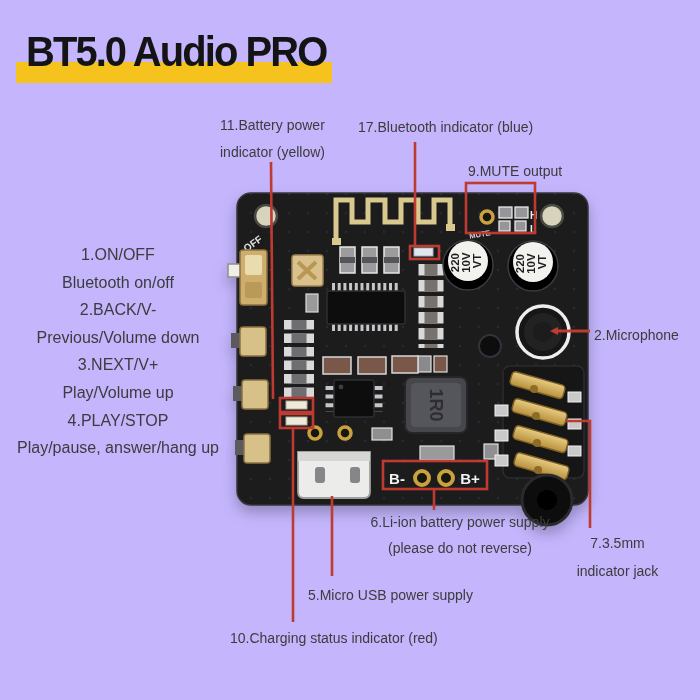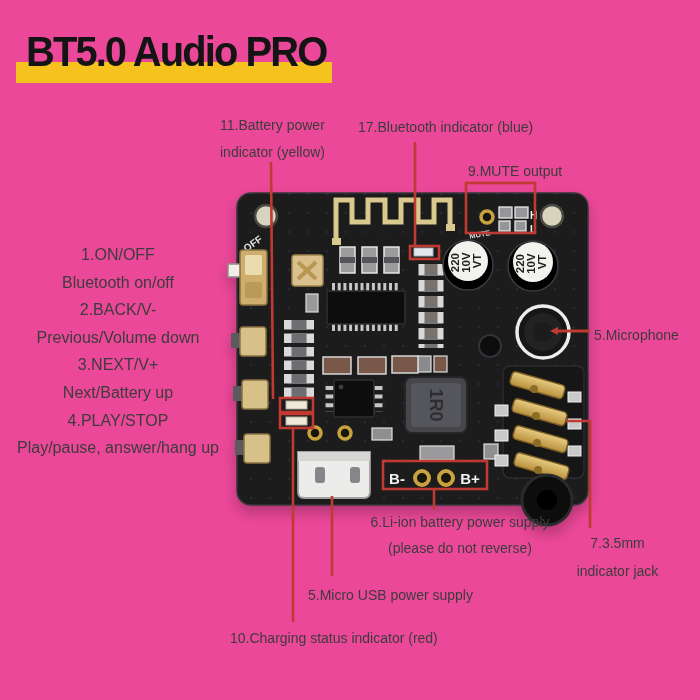--- a/index.html
+++ b/index.html
@@ -1,17 +1,17 @@
 <!DOCTYPE html>
 <html><head>
 <meta charset="utf-8">
 <style>
   html,body{margin:0;padding:0;background:#ffffff;}
   .stage{
-    position:relative;width:700px;height:700px;background:#ec4899;
+    position:relative;width:700px;height:700px;background:#c4b5fd;
     font-family:"Liberation Sans", sans-serif;overflow:hidden;
   }
   .stage svg{position:absolute;left:0;top:0;}
   .banner{
     position:absolute;left:16px;top:62px;width:316px;height:21px;
     background:#F5C21E;z-index:1;
   }
   .page-title{
     position:absolute;left:26px;top:28px;z-index:2;
     font-size:42px;font-weight:bold;color:#141414;letter-spacing:-2px;
@@ -256,27 +256,27 @@
   <div class="ann" id="ann-mute">
     <div>9.MUTE output</div>
   </div>
 
   <div class="ann" id="ann-controls">
     <div>1.ON/OFF</div>
     <div>Bluetooth on/off</div>
     <div>2.BACK/V-</div>
     <div>Previous/Volume down</div>
     <div>3.NEXT/V+</div>
-    <div>Next/Battery up</div>
+    <div>Play/Volume up</div>
     <div>4.PLAY/STOP</div>
     <div>Play/pause, answer/hang up</div>
   </div>
 
   <div class="ann" id="ann-mic">
-    <div>5.Microphone</div>
+    <div>2.Microphone</div>
   </div>
 
   <div class="ann center" id="ann-liion">
     <div>6.Li-ion battery power supply</div>
     <div>(please do not reverse)</div>
   </div>
 
   <div class="ann center" id="ann-jack">
     <div>7.3.5mm</div>
     <div>indicator jack</div>

